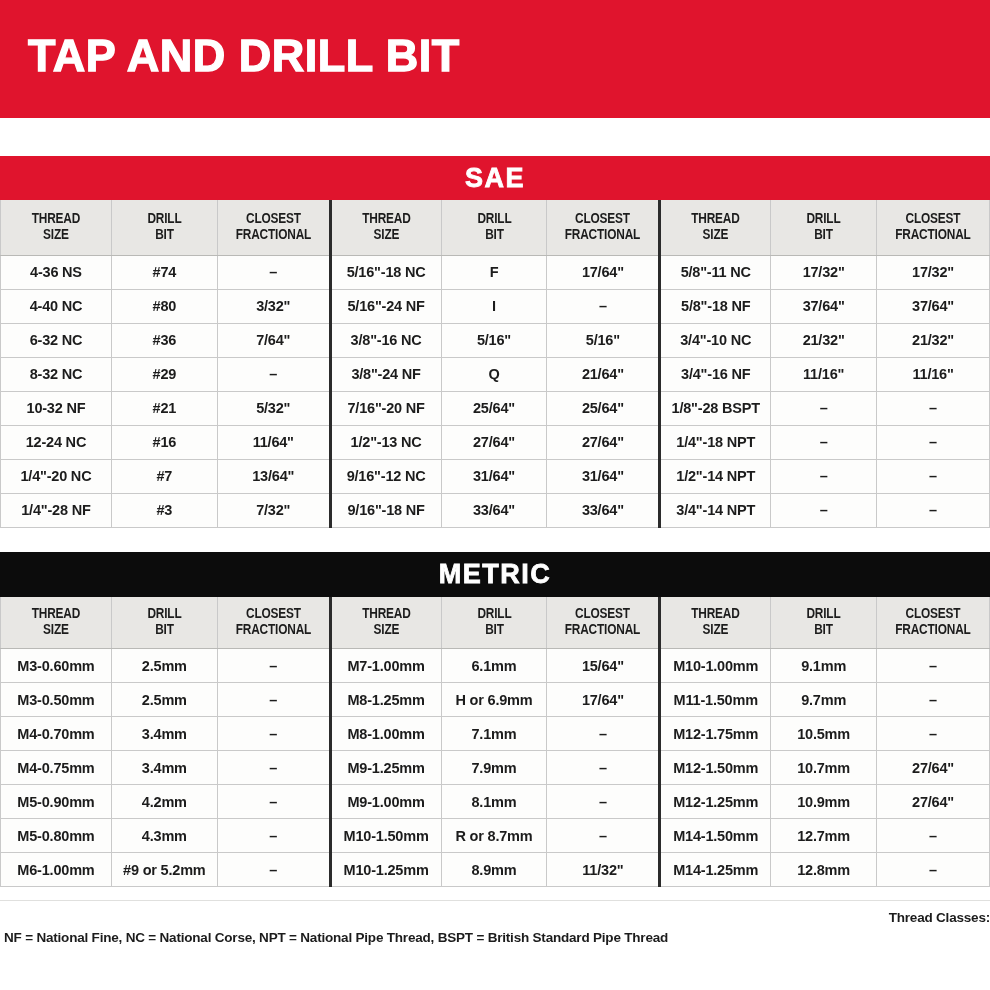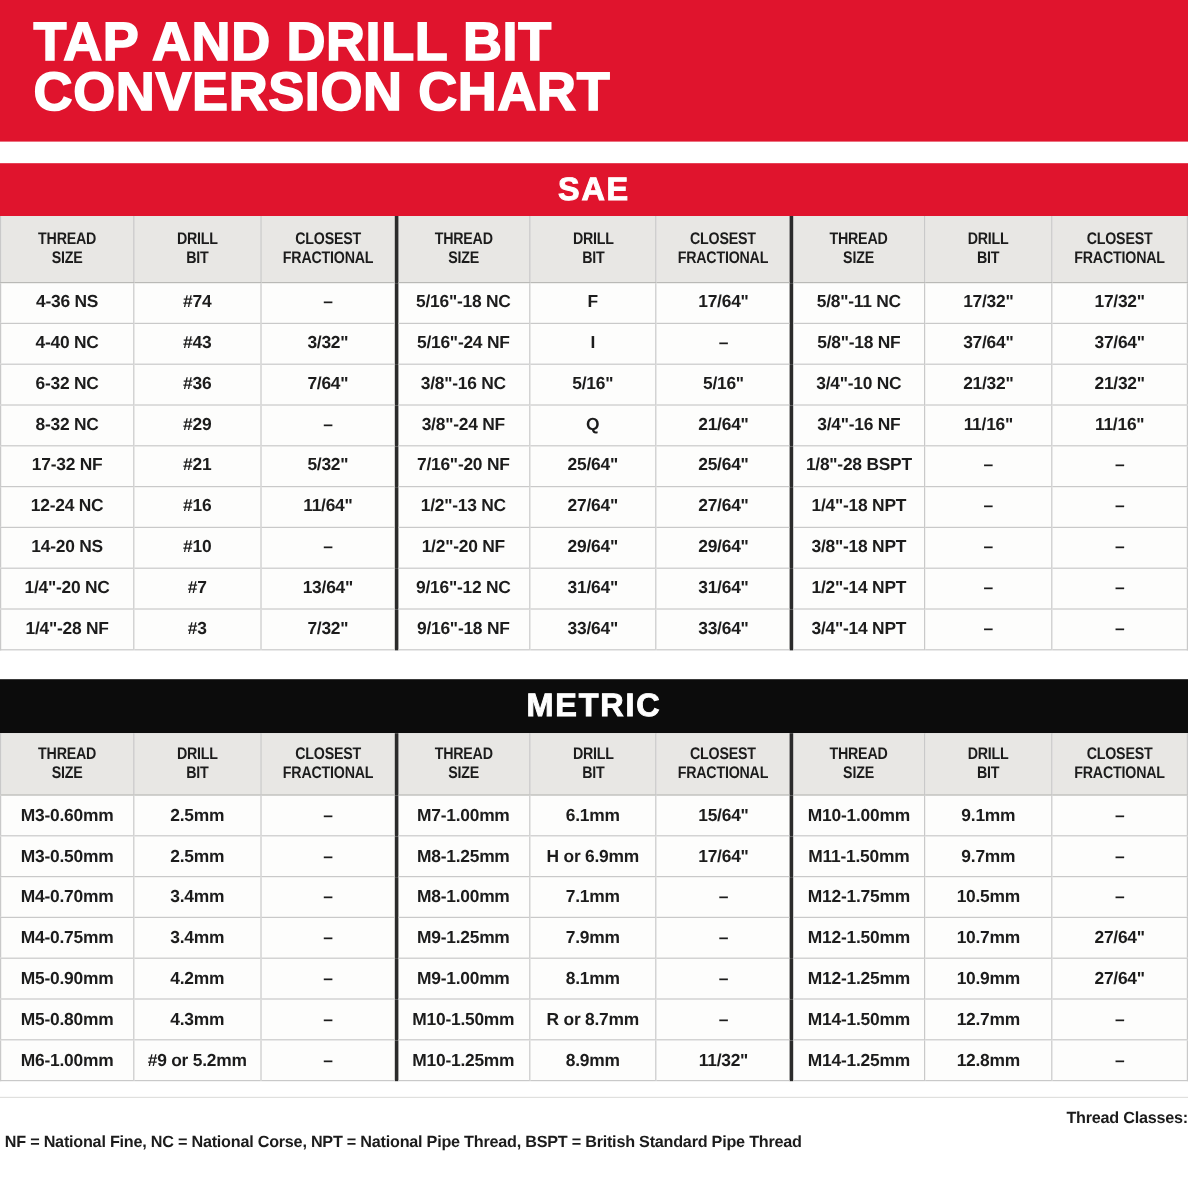--- a/index.html
+++ b/index.html
@@ -25,21 +25,21 @@
   }
   .masthead h1{
     margin:0;color:#fff;
     font-size:45px;line-height:0.93;font-weight:bold;
     letter-spacing:.5px;text-transform:uppercase;
     -webkit-text-stroke:1.3px #fff;
   }
   .masthead h1 span{display:block;}
   
   .chart-section{margin:0;}
-  .section-sae{margin-top:18px;}
+  .section-sae{margin-top:38px;}
   .section-metric{margin-top:24px;}
   .section-banner{
     height:44px;display:flex;align-items:center;justify-content:center;
   }
   .section-banner.red{background:var(--brand-red);}
   .section-banner.black{background:var(--banner-black);height:45px;justify-content:center;}
   .section-banner .banner-label{
     color:#fff;font-size:27px;font-weight:bold;letter-spacing:1.5px;
     -webkit-text-stroke:.8px #fff;text-transform:uppercase;
   }
@@ -87,21 +87,20 @@
   }
 </style>
 </head>
 <body>
 
 <div class="page">
 
   <header class="masthead">
     <h1>
       <span>TAP AND DRILL BIT</span>
-      <span>CONVERSION CHART</span>
     </h1>
   </header>
 
   <section class="chart-section section-sae">
     <div class="section-banner red">
       <span class="banner-label">SAE</span>
     </div>
     <table>
       <colgroup>
         <col class="c-thread">
@@ -161,21 +160,21 @@
             <td>–</td>
             <td class="group-start">5/16"-18 NC</td>
             <td>F</td>
             <td>17/64"</td>
             <td class="group-start">5/8"-11 NC</td>
             <td>17/32"</td>
             <td>17/32"</td>
           </tr>
           <tr>
             <td>4-40 NC</td>
-            <td>#43</td>
+            <td>#80</td>
             <td>3/32"</td>
             <td class="group-start">5/16"-24 NF</td>
             <td>I</td>
             <td>–</td>
             <td class="group-start">5/8"-18 NF</td>
             <td>37/64"</td>
             <td>37/64"</td>
           </tr>
           <tr>
             <td>6-32 NC</td>
@@ -193,21 +192,21 @@
             <td>#29</td>
             <td>–</td>
             <td class="group-start">3/8"-24 NF</td>
             <td>Q</td>
             <td>21/64"</td>
             <td class="group-start">3/4"-16 NF</td>
             <td>11/16"</td>
             <td>11/16"</td>
           </tr>
           <tr>
-            <td>17-32 NF</td>
+            <td>10-32 NF</td>
             <td>#21</td>
             <td>5/32"</td>
             <td class="group-start">7/16"-20 NF</td>
             <td>25/64"</td>
             <td>25/64"</td>
             <td class="group-start">1/8"-28 BSPT</td>
             <td>–</td>
             <td>–</td>
           </tr>
           <tr>
@@ -215,31 +214,20 @@
             <td>#16</td>
             <td>11/64"</td>
             <td class="group-start">1/2"-13 NC</td>
             <td>27/64"</td>
             <td>27/64"</td>
             <td class="group-start">1/4"-18 NPT</td>
             <td>–</td>
             <td>–</td>
           </tr>
           <tr>
-            <td>14-20 NS</td>
-            <td>#10</td>
-            <td>–</td>
-            <td class="group-start">1/2"-20 NF</td>
-            <td>29/64"</td>
-            <td>29/64"</td>
-            <td class="group-start">3/8"-18 NPT</td>
-            <td>–</td>
-            <td>–</td>
-          </tr>
-          <tr>
             <td>1/4"-20 NC</td>
             <td>#7</td>
             <td>13/64"</td>
             <td class="group-start">9/16"-12 NC</td>
             <td>31/64"</td>
             <td>31/64"</td>
             <td class="group-start">1/2"-14 NPT</td>
             <td>–</td>
             <td>–</td>
           </tr>

